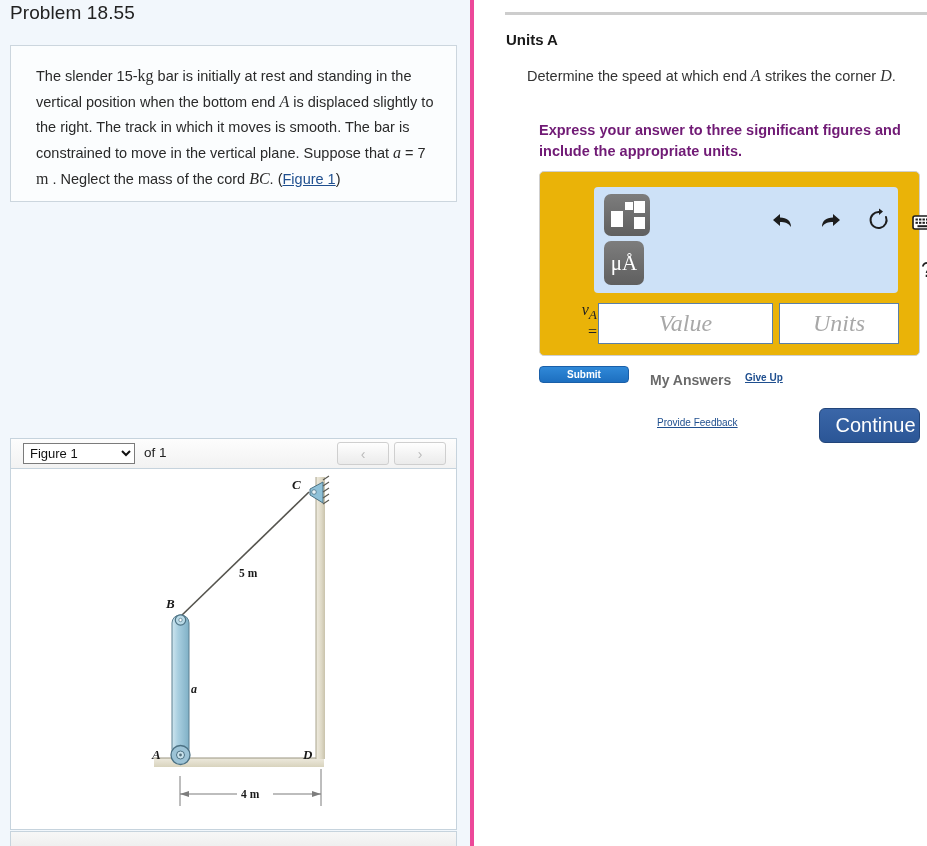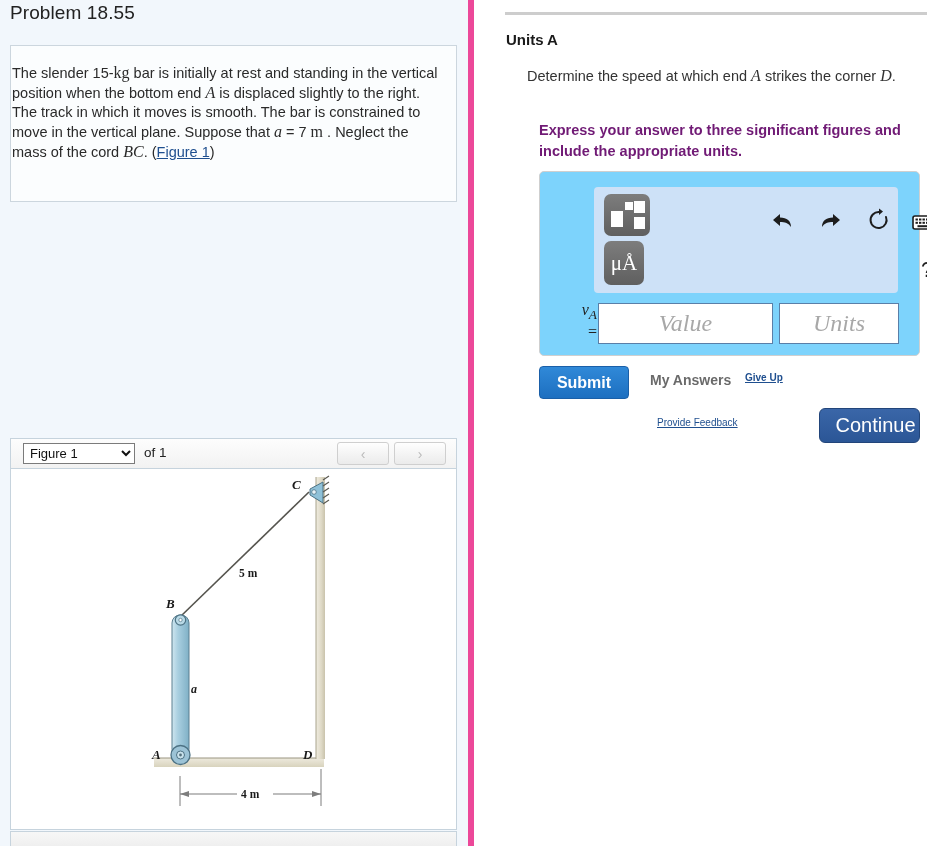--- a/index.html
+++ b/index.html
@@ -10,35 +10,35 @@
     font-family: "Liberation Sans", sans-serif;
     overflow: hidden;
   }
   .page { position: relative; width: 927px; height: 846px; background:#fff; }
 
   
   .left-panel {
     position: absolute; left: 0; top: 0;
     width: 474px; height: 846px;
     background: #f2f7fc;
-    border-right: 6px solid #ec4899;
+    border-right: 4px solid #ec4899;
   }
   .problem-title {
     position: absolute; left: 10px; top: 2px;
     font-size: 19px; color: #222; letter-spacing: .1px;
   }
   .problem-box {
     position: absolute; left: 10px; top: 45px;
     width: 447px; height: 157px;
     background: #fbfdfe;
     border: 1px solid #ccd6de;
   }
   .problem-text {
-    position: absolute; left: 1px; top: 17px; right: 16px;
-    font-size: 14.5px; line-height: 19px; color: #2a2a2a;
+    position: absolute; left: 25px; top: 17px; right: 16px;
+    font-size: 14.5px; line-height: 25px; color: #2a2a2a;
   }
   .mathi { font-family: "Liberation Serif", serif; font-style: italic; font-size: 16px; }
   .mathu { font-family: "Liberation Serif", serif; font-style: normal; font-size: 16px; }
   .figlink { color: #1f4f8f; text-decoration: underline; cursor: pointer; }
 
   
   .figure-panel {
     position: absolute; left: 10px; top: 438px;
     width: 447px; height: 392px;
     border: 1px solid #c6d3dd;
@@ -100,21 +100,21 @@
   }
   .express-text {
     position: absolute; left: 64px; top: 120px; width: 380px;
     font-size: 14.5px; font-weight: bold; line-height: 20.5px; color: #701a75;
   }
 
   
   .answer-box {
     position: absolute; left: 539px; top: 171px;
     width: 381px; height: 185px;
-    border: 1px solid #cfcfcf; border-radius: 5px; background: #7dd3fc;
+    border: 1px solid #cfcfcf; border-radius: 5px; background: #eab308;
   }
   .mathbar {
     position: absolute; left: 54px; top: 15px;
     width: 304px; height: 106px;
     background: #cde1f7; border-radius: 4px;
   }
   .tool-sq {
     position: absolute;
     width: 46px; height: 42px; border-radius: 7px;
     background: linear-gradient(#7d7d7d, #5f5f5f);
@@ -148,24 +148,24 @@
     display: flex; align-items: center; justify-content: center;
     font-family: "Liberation Serif", serif; font-style: italic;
     font-size: 24px; color: #a8a8a8; cursor: text;
   }
   .field-value { left: 58px; width: 175px; }
   .field-units { left: 239px; width: 120px; }
 
   
   .submit-btn {
     position: absolute; left: 539px; top: 366px;
-    width: 90px; height: 33px; border-radius: 4px;
+    width: 90px; height: 17px; border-radius: 4px;
     background: linear-gradient(#3089d8, #1d6fc0);
     border: 1px solid #1a5fa8;
-    color: #fff; font-size: 16px; font-weight: bold;
+    color: #fff; font-size: 10px; font-weight: bold;
     display:flex; align-items:center; justify-content:center;
     cursor: pointer;
   }
   .my-answers {
     position: absolute; left: 650px; top: 372px;
     font-size: 14px; font-weight: bold; color: #6a6a6a;
   }
   .give-up {
     position: absolute; left: 745px; top: 372px;
     font-size: 10px; font-weight: bold; color: #1f4f8f;

